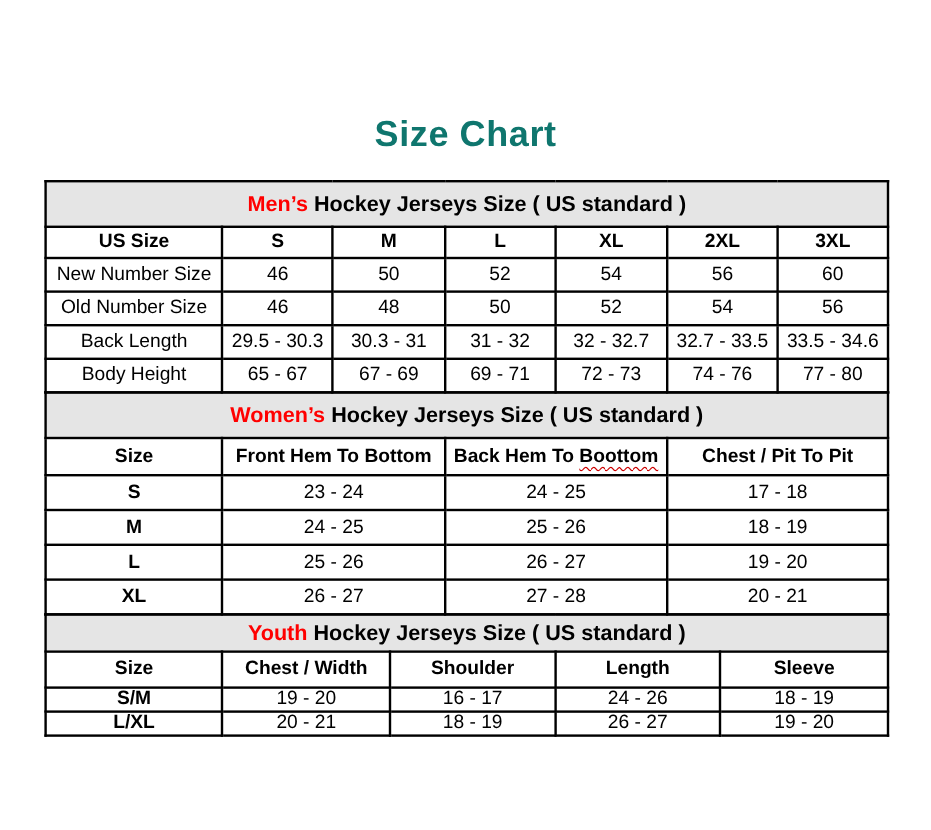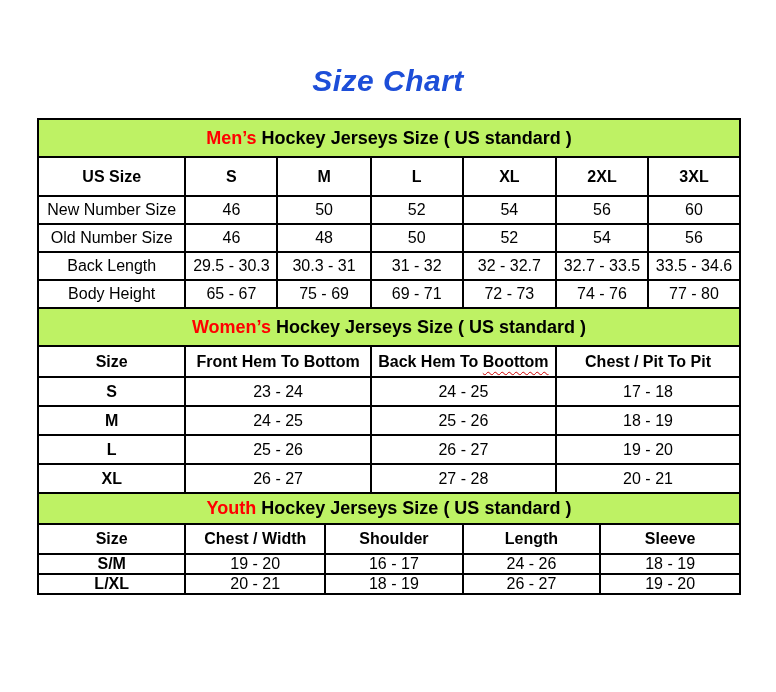--- a/index.html
+++ b/index.html
@@ -1,26 +1,25 @@
 <!DOCTYPE html>
 <html><head>
 <meta charset="utf-8">
 <style>
   * { box-sizing: border-box; margin: 0; padding: 0; }
   html, body { width: 776px; height: 692px; background: #ffffff; overflow: hidden; }
   body { font-family: "Liberation Sans", sans-serif; color: #000000; }
 
   .title {
     text-align: center;
-    margin-top: 64px;
+    margin-top: 96px;
     font-size: 30px;
     font-weight: 700;
-    color: #1d4ed8;
+    color: #0f766e;
     letter-spacing: 0.5px;
-    font-style: italic;
   }
 
   .tables { width: 704px; margin: 20px 0 0 37px; }
 
   table.size-table {
     border-collapse: collapse;
     width: 100%;
     table-layout: fixed;
   }
   .tables table + table { margin-top: -2px; }
@@ -30,32 +29,32 @@
     text-align: center;
     vertical-align: middle;
     font-size: 16px;
     font-weight: 400;
     padding: 0 2px;
     overflow: hidden;
     white-space: nowrap;
   }
 
   .band-row .band {
-    background: #bef264;
+    background: #e5e5e5;
     font-weight: 700;
     font-size: 18px;
   }
   .band .hl { color: #FF0000; }
 
   .header-row th { font-weight: 700; }
   .row-label { font-weight: 400; }
   .womens .row-label, .youth .row-label { font-weight: 700; }
 
   .mens  .band-row   { height: 38px; }
-  .mens  .header-row { height: 39px; }
+  .mens  .header-row { height: 26px; }
   .mens  tbody tr    { height: 28px; }
 
   .womens .band-row   { height: 38px; }
   .womens .header-row { height: 31px; }
   .womens tbody tr    { height: 29px; }
 
   .youth .band-row   { height: 31px; }
   .youth .header-row { height: 30px; }
   .youth tbody tr    { height: 20px; }
 
@@ -123,21 +122,21 @@
             <td>29.5 - 30.3</td>
             <td>30.3 - 31</td>
             <td>31 - 32</td>
             <td>32 - 32.7</td>
             <td>32.7 - 33.5</td>
             <td>33.5 - 34.6</td>
           </tr>
           <tr>
             <td class="row-label">Body Height</td>
             <td>65 - 67</td>
-            <td>75 - 69</td>
+            <td>67 - 69</td>
             <td>69 - 71</td>
             <td>72 - 73</td>
             <td>74 - 76</td>
             <td>77 - 80</td>
           </tr>
         </tbody>
     </table>
 
     <table class="size-table womens">
       <colgroup>

